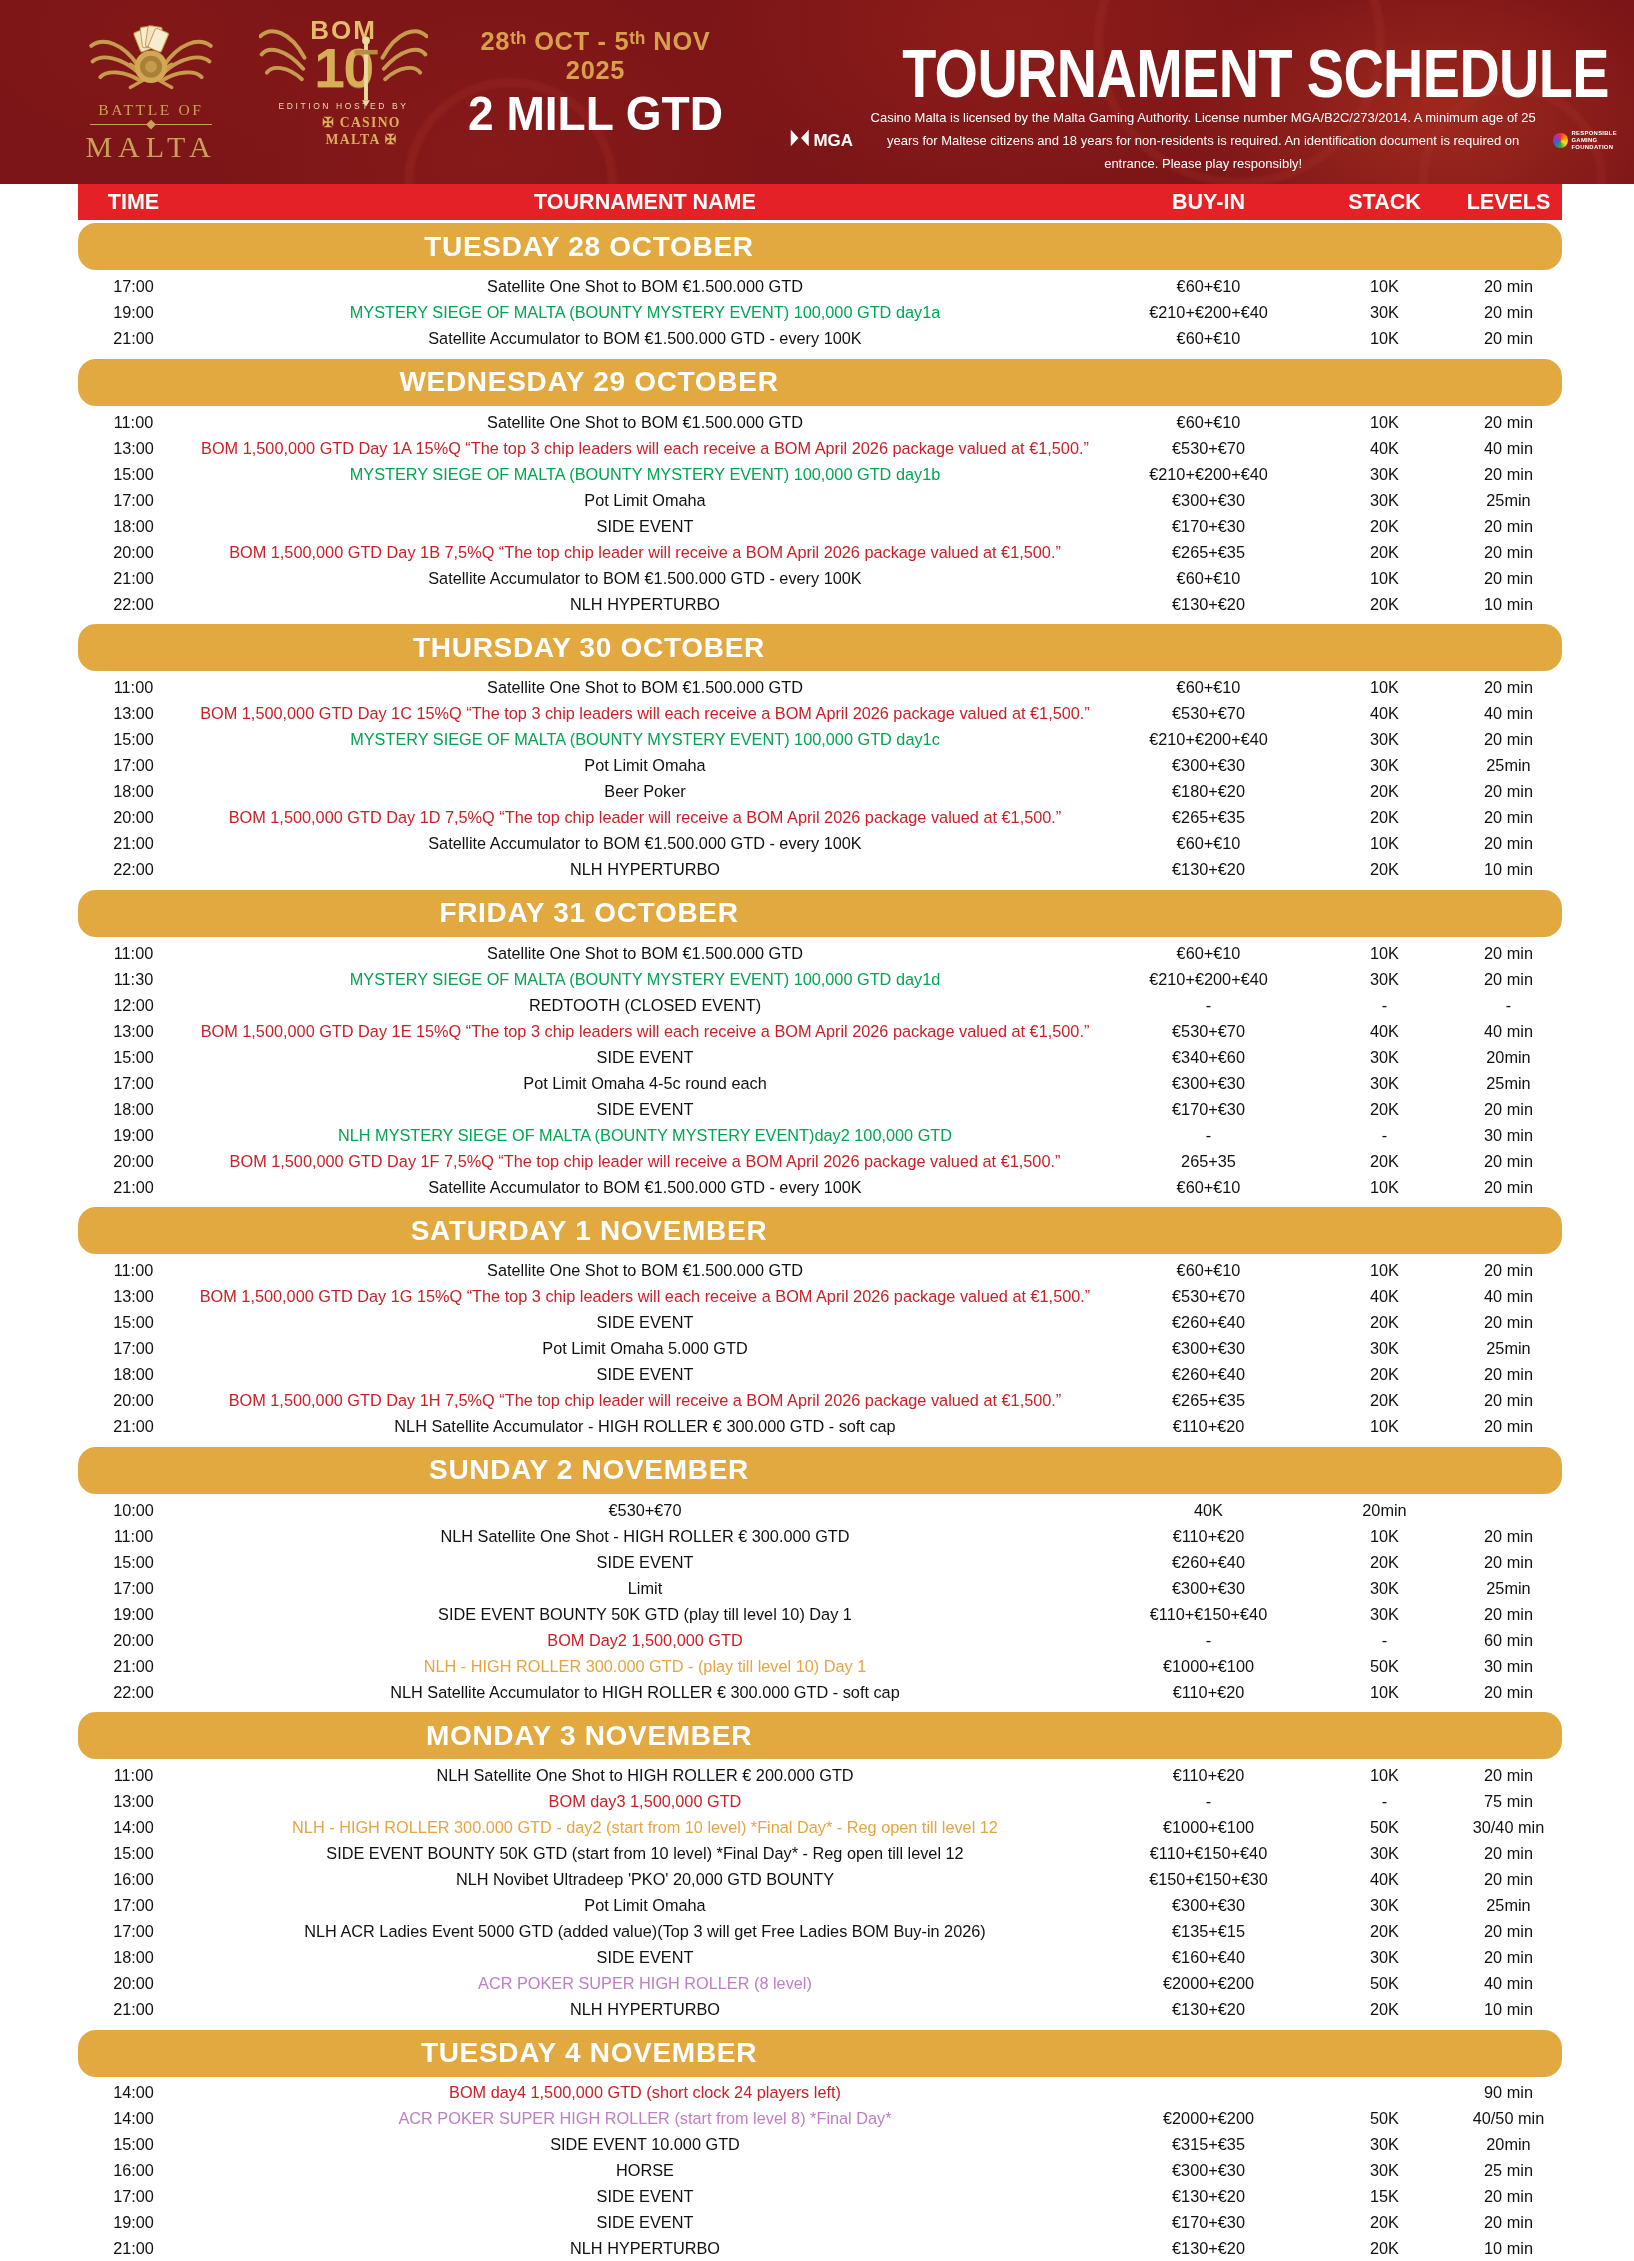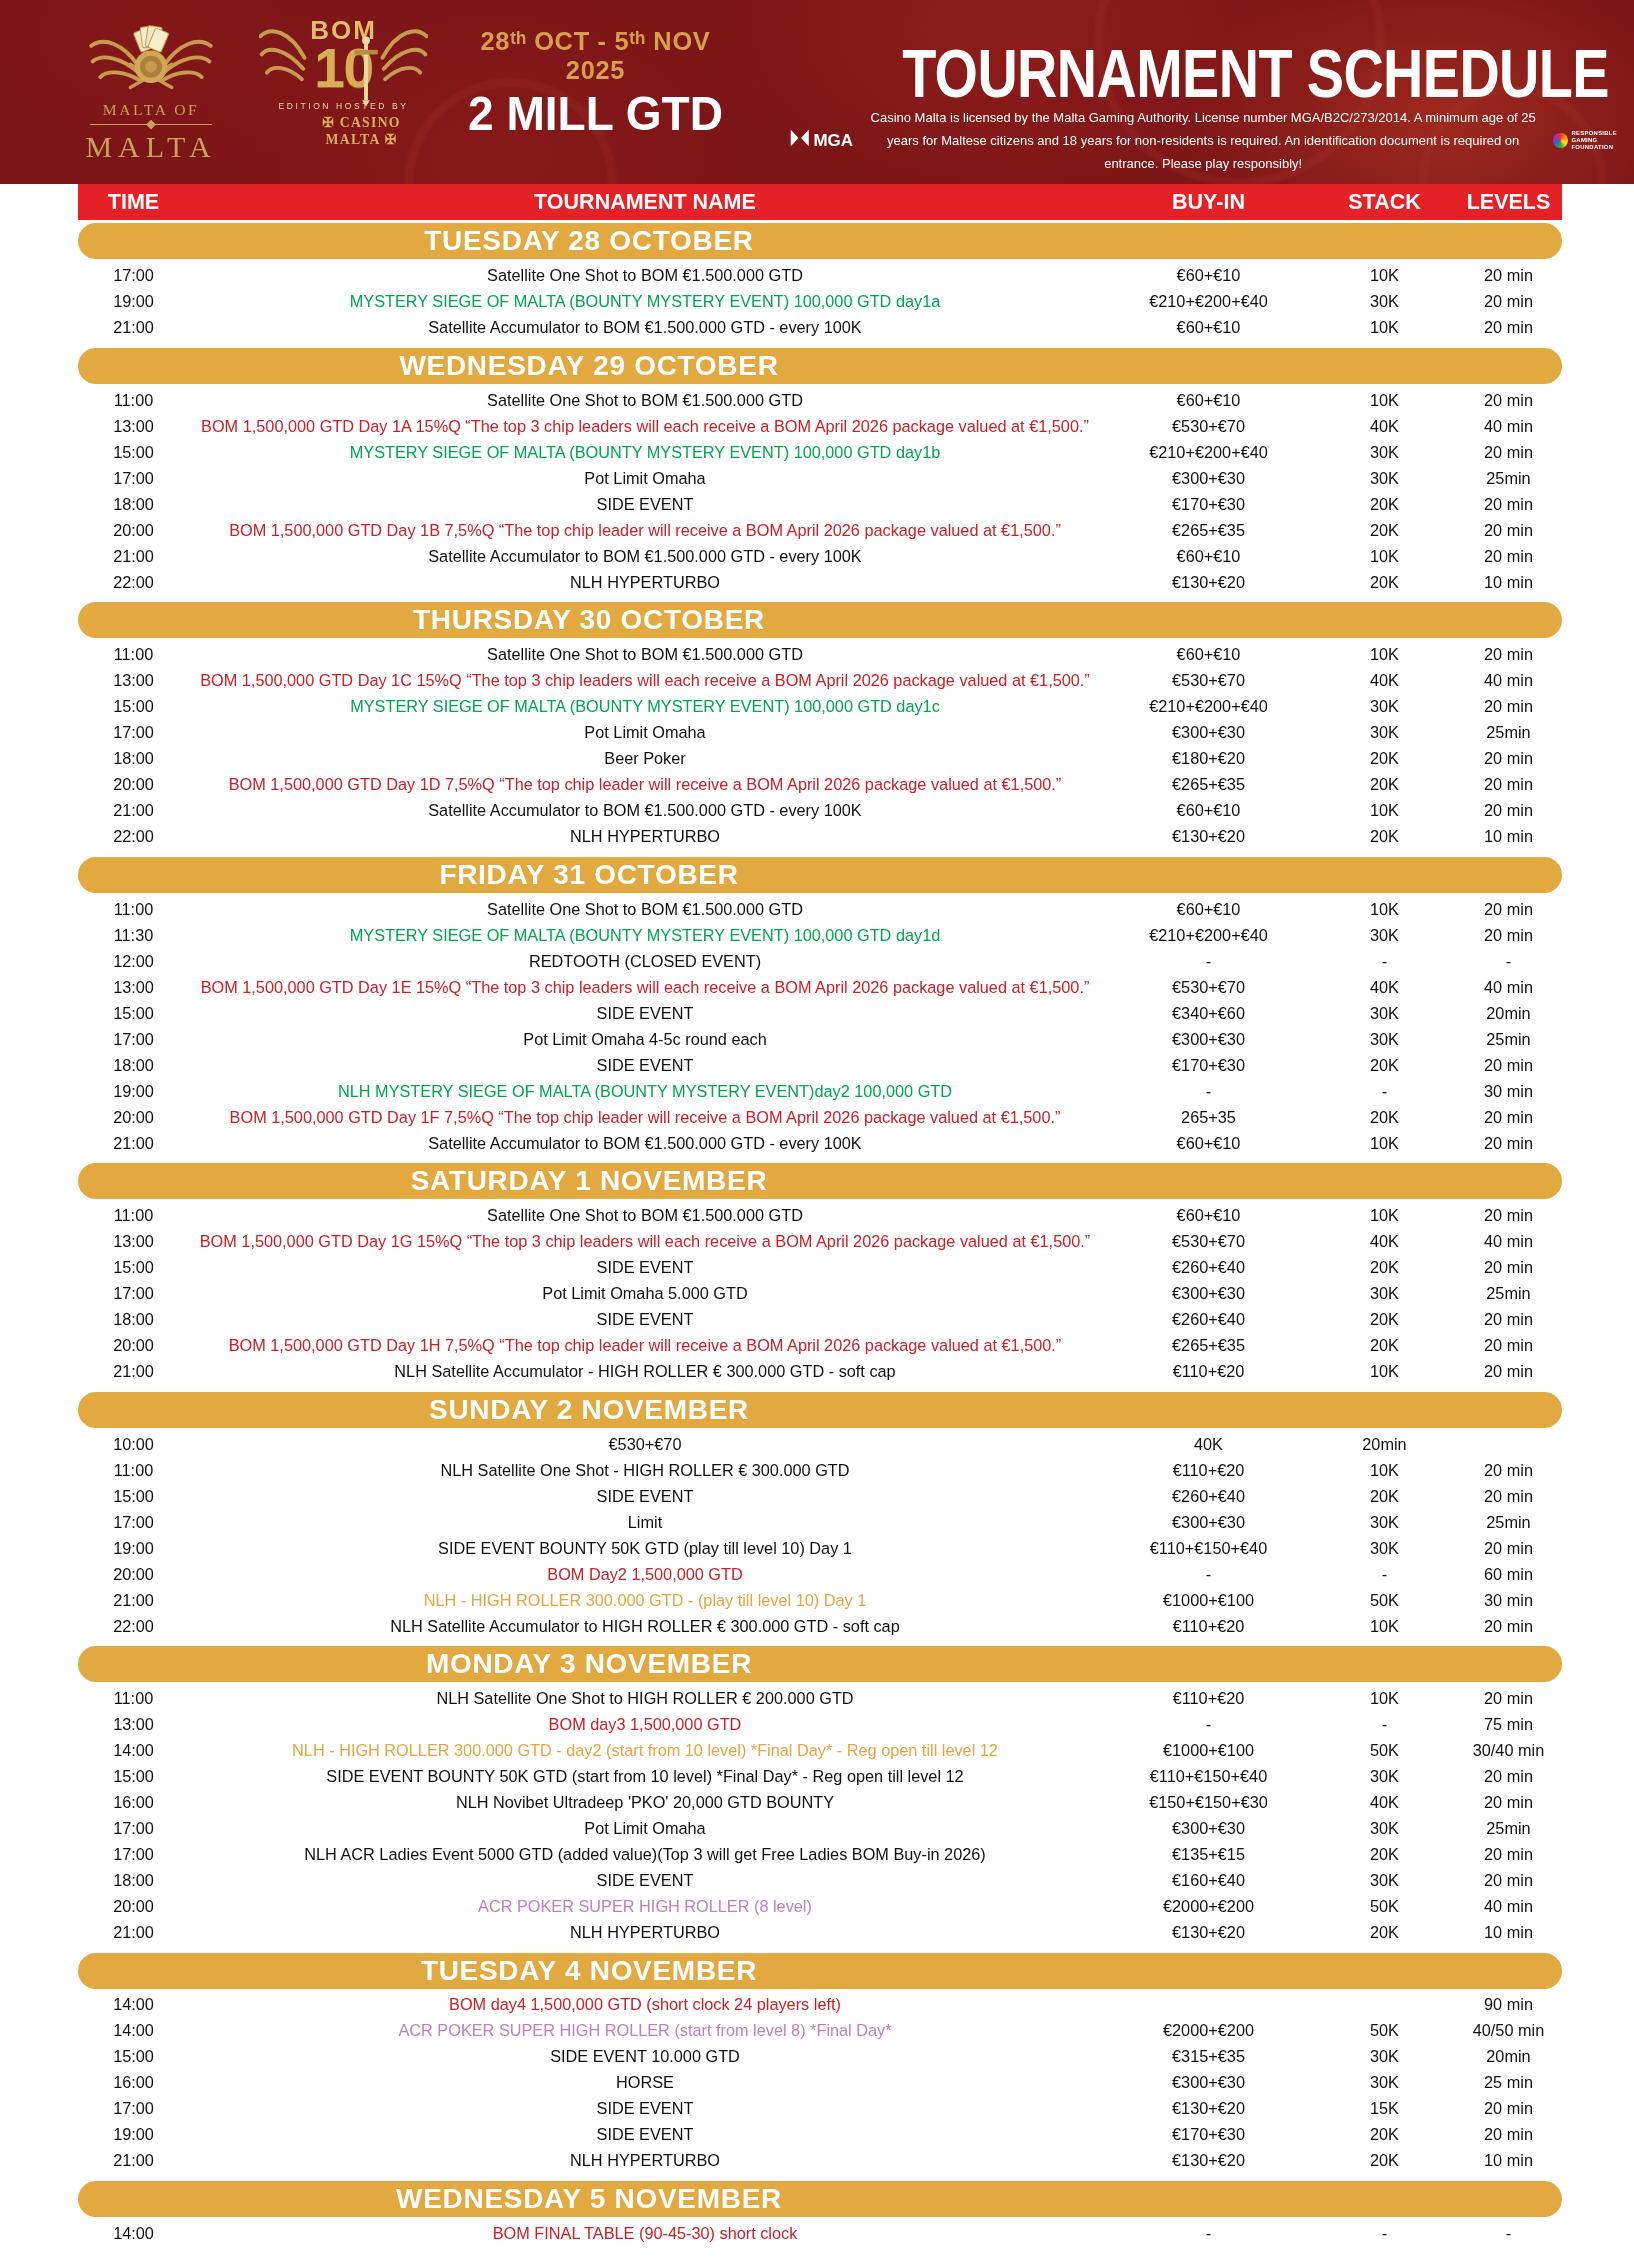--- a/index.html
+++ b/index.html
@@ -46,21 +46,21 @@
   .rgf{display:flex;align-items:center;gap:3.9px;flex:0 0 auto;}
   .rgf .wheel{width:14.3px;height:14.3px;border-radius:50%;
       background:conic-gradient(#e33,#f90,#fd3,#3a3,#36c,#93c,#e33);}
   .rgf .rgf-lines{color:#fff;font-size:5.9px;font-weight:bold;line-height:7.2px;letter-spacing:0.3px;}
 
   
   .schedule{margin:0 72px 0 78px;}
   .colhead{display:grid;grid-template-columns:111px 912px 215px 137px 111px;background:#E42127;height:36px;align-items:center;}
   .colhead .h{color:#fff;font-weight:bold;font-size:21.5px;text-align:center;letter-spacing:0;}
 
-  .day-band{display:grid;grid-template-columns:1022px 462px;background:#E2A940;height:36px;align-items:center;margin-top:3.3px;border-radius:18px;}
+  .day-band{display:grid;grid-template-columns:1022px 462px;background:#E2A940;height:47px;align-items:center;margin-top:3.3px;border-radius:18px;}
   .day-label{grid-column:1;text-align:center;color:#fff;font-weight:bold;font-size:28px;letter-spacing:0.7px;}
   .rows{padding:3.3px 0 3.9px 0;}
   .row{display:grid;grid-template-columns:111px 912px 215px 137px 111px;height:26px;align-items:center;}
   .c{font-size:16.3px;text-align:center;color:#111;white-space:nowrap;overflow:visible;}
   .name{font-size:16.3px;}
   .clr-black{color:#111;}
   .clr-red{color:#CB2027;}
   .clr-green{color:#00A551;}
   .clr-orange{color:#E8A440;}
   .clr-purple{color:#BF7EC6;}
@@ -92,21 +92,21 @@
         </g>
         <g stroke="#C79B4E" stroke-width="5" stroke-linecap="round">
           <path d="M68 96 L132 60"></path>
           <path d="M68 60 L132 96"></path>
         </g>
         <circle cx="100" cy="64" r="25" fill="#D2A855"></circle>
         <circle cx="100" cy="64" r="17" fill="#A8803A"></circle>
         <circle cx="100" cy="64" r="9" fill="#C79B4E"></circle>
       </svg>
     </span>
-    <div class="t1">MALTA OF</div>
+    <div class="t1">BATTLE OF</div>
     <div class="orn"></div>
     <div class="t2">MALTA</div>
   </div>
 
   <div class="bom10">
     <span class="wings">
       <svg viewBox="0 0 260 120" width="169" height="78">
         <g stroke="#C79B4E" fill="none" stroke-width="6" stroke-linecap="round">
           <path d="M70 55 C48 14 18 6 2 22"></path>
           <path d="M68 72 C42 42 14 36 4 50"></path>

